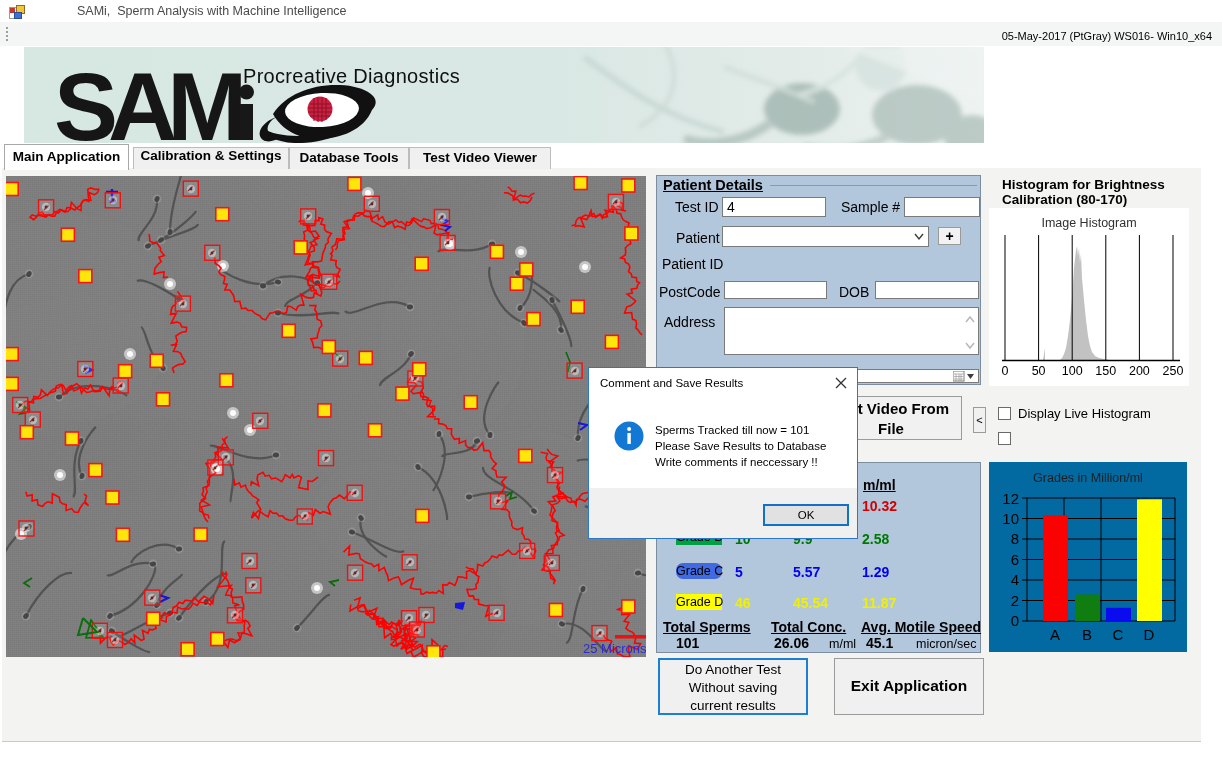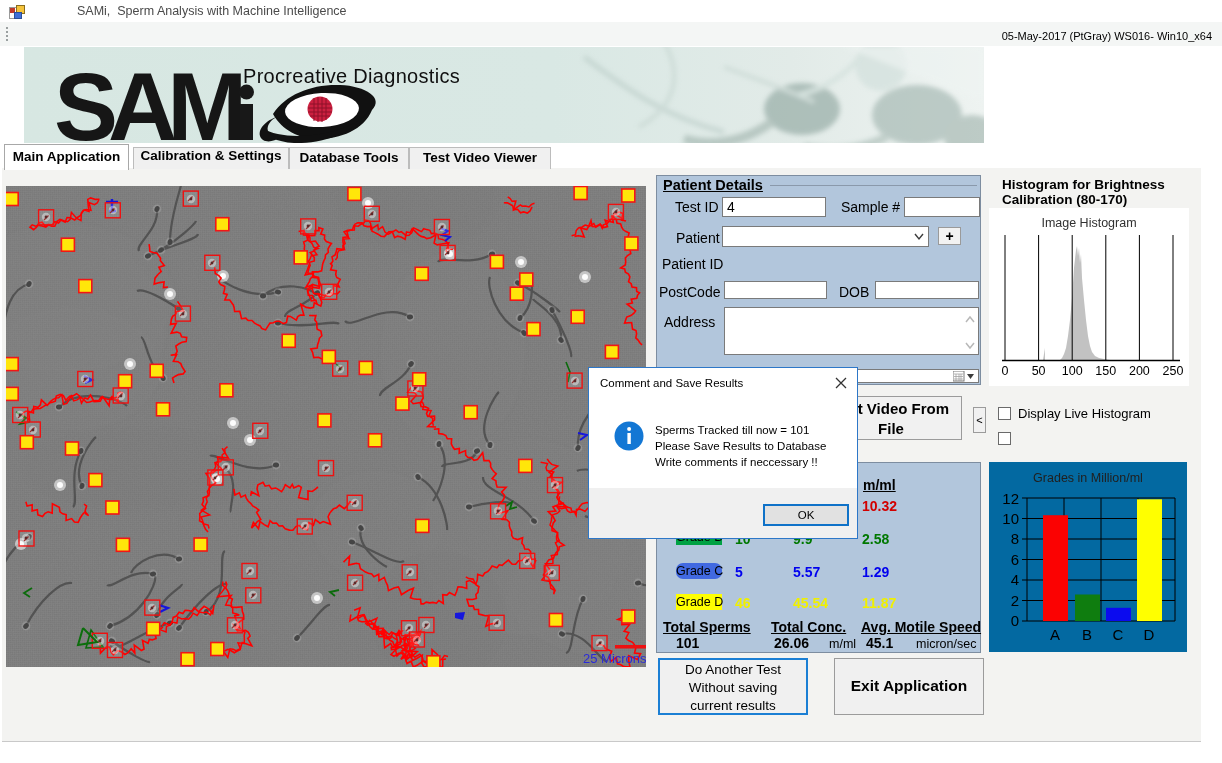--- a/index.html
+++ b/index.html
@@ -83,21 +83,21 @@
   <div class="abs" style="right:10px;top:30px;font-size:11px;color:#000;white-space:nowrap;">05-May-2017 (PtGray) WS016- Win10_x64</div>
 
 
   <div class="abs" style="left:2px;top:168px;width:1199px;height:574px;background:#f3f3f1;border-bottom:1px solid #c9c9c9;"></div>
 
   <div class="abs" style="left:133px;top:147px;width:156px;height:22px;background:#f0f0f0;border:1px solid #bcbcbc;border-bottom:none;font-weight:bold;font-size:13.5px;text-align:center;padding-top:0;">Calibration &amp; Settings</div>
   <div class="abs" style="left:289px;top:147px;width:120px;height:22px;background:#f0f0f0;border:1px solid #bcbcbc;border-bottom:none;font-weight:bold;font-size:13.5px;text-align:center;padding-top:2px;">Database Tools</div>
   <div class="abs" style="left:409px;top:147px;width:142px;height:22px;background:#f0f0f0;border:1px solid #bcbcbc;border-bottom:none;font-weight:bold;font-size:13.5px;text-align:center;padding-top:2px;">Test Video Viewer</div>
   <div class="abs" style="left:4px;top:144px;width:125px;height:26px;background:#ffffff;border:1px solid #a8a8a8;border-bottom:none;font-weight:bold;font-size:13.5px;text-align:center;padding-top:4px;">Main Application</div>
 
-  <div class="abs" style="left:6px;top:186px;width:640px;height:349px;"><svg width="640" height="481" viewBox="0 0 640 481">
+  <div class="abs" style="left:6px;top:176px;width:640px;height:349px;"><svg width="640" height="481" viewBox="0 0 640 481">
         <defs>
           <filter id="ns" x="0" y="0" width="100%" height="100%">
             <feTurbulence type="fractalNoise" baseFrequency="0.8" numOctaves="2" seed="7" stitchTiles="stitch"></feTurbulence>
             <feColorMatrix type="matrix" values="0 0 0 0 0.50 0 0 0 0 0.50 0 0 0 0 0.50 0 0 0 0.45 0"></feColorMatrix>
           </filter>
           <filter id="bl">
             <feGaussianBlur stdDeviation="0.6"></feGaussianBlur>
           </filter>
           <pattern id="chk" width="2" height="2" patternUnits="userSpaceOnUse">
             <rect width="2" height="2" fill="none"></rect>

